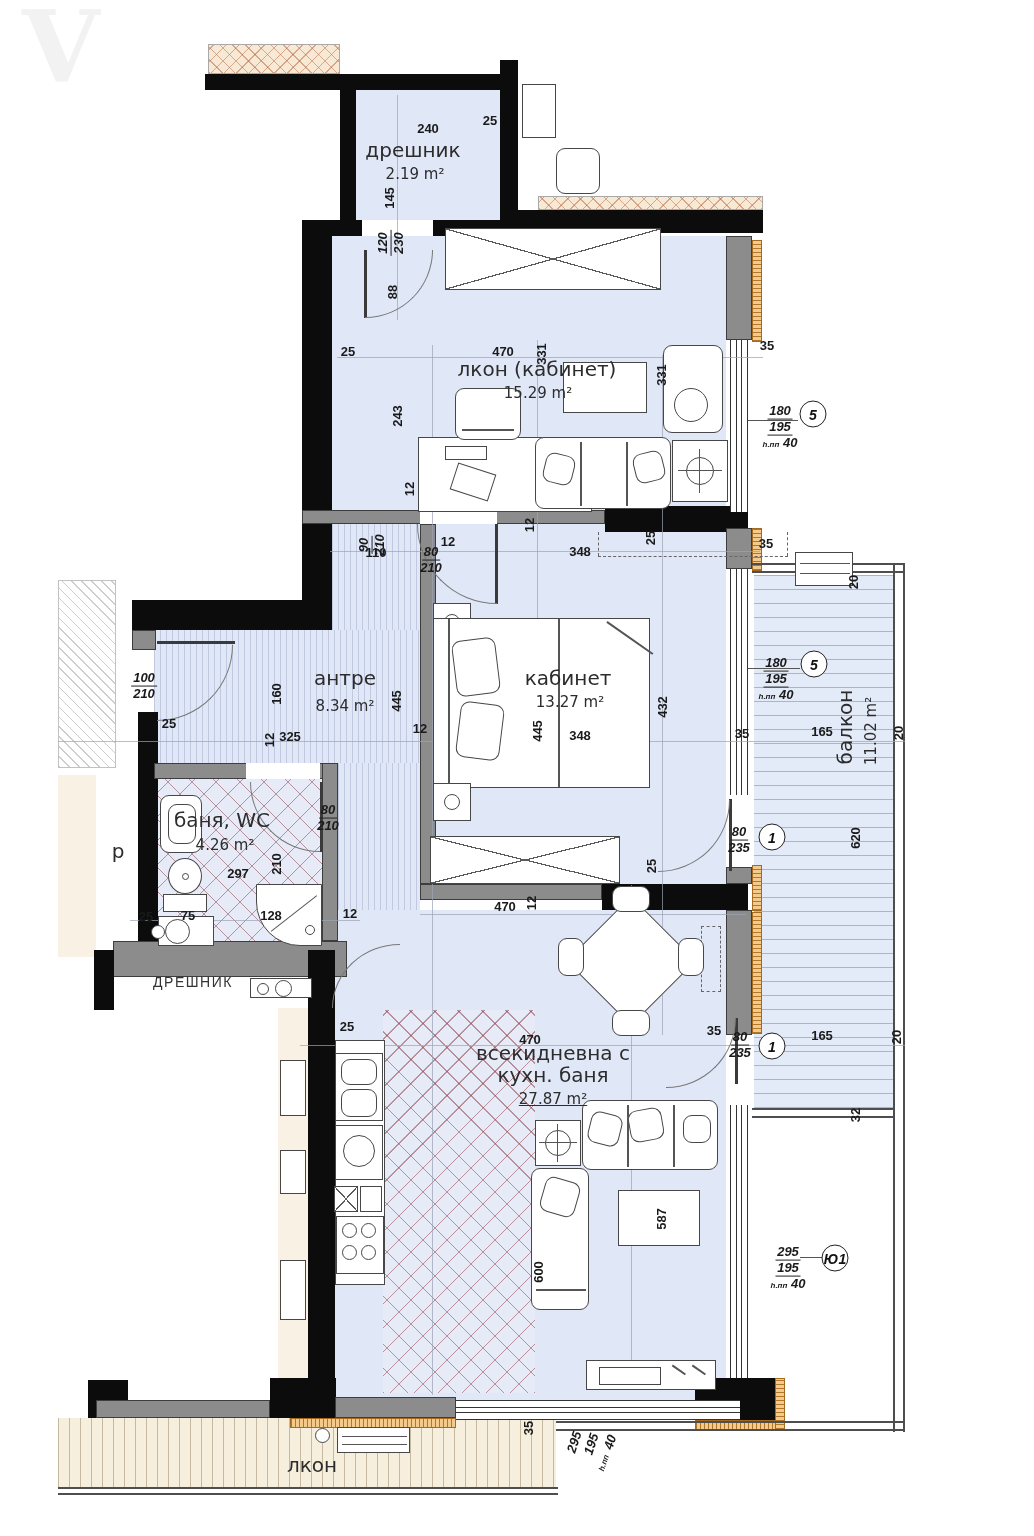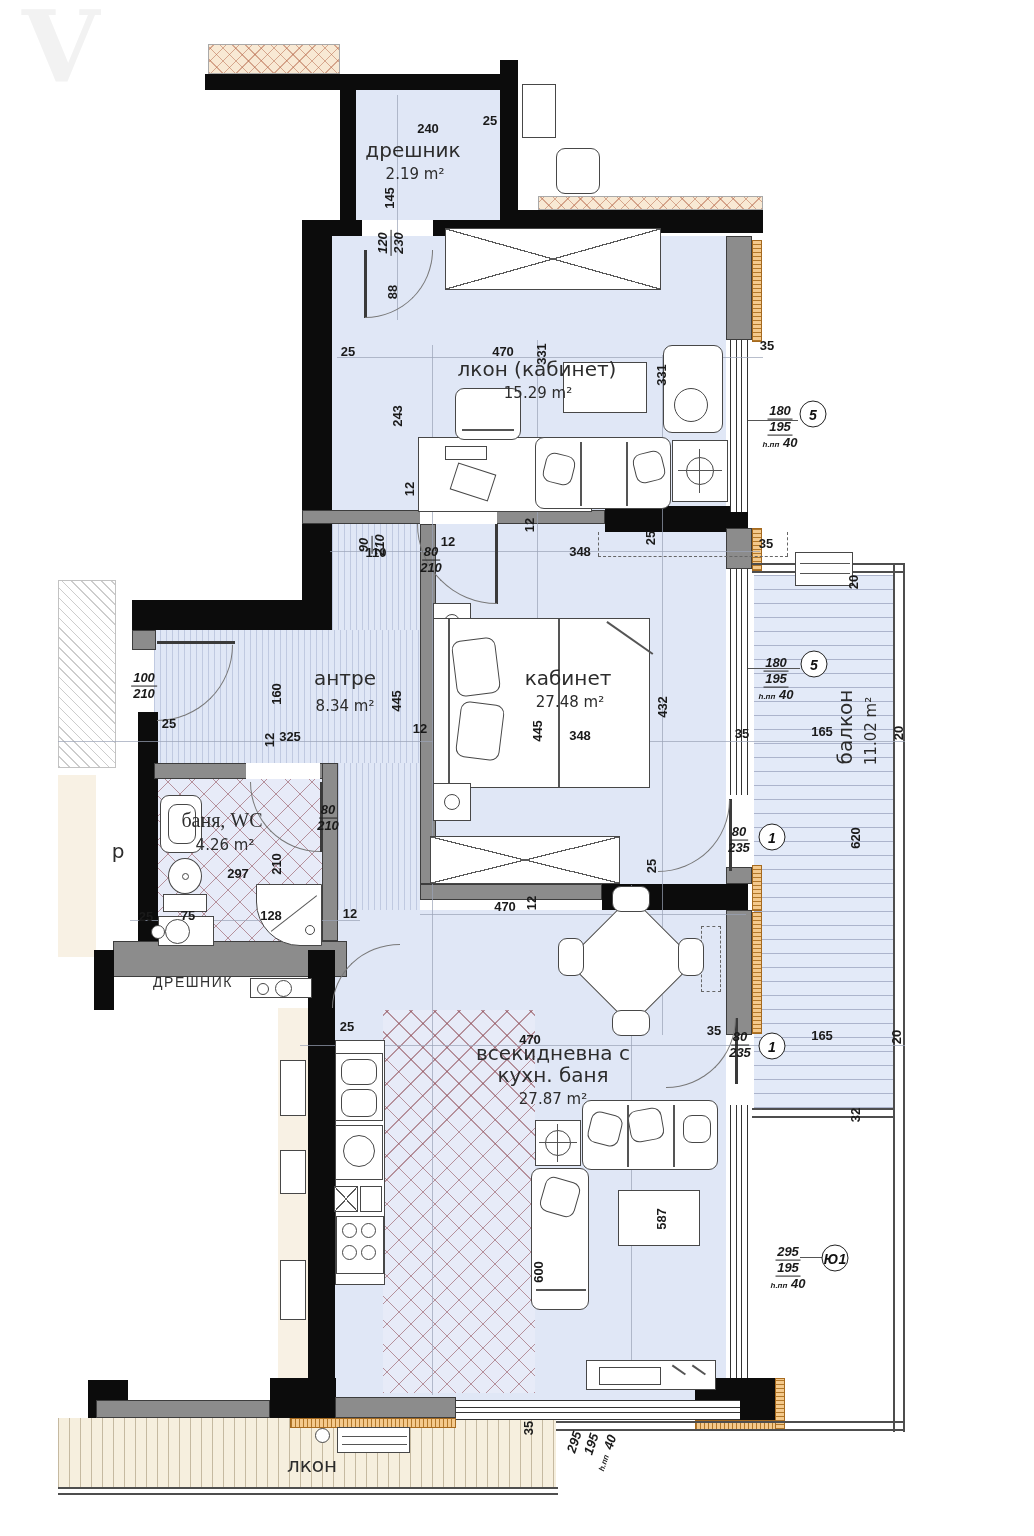--- a/index.html
+++ b/index.html
@@ -309,26 +309,26 @@
   </div>
   <div class="furn crc" style="left:315px;top:1428px;width:15px;height:15px;"></div>
 
   <span class="lbl name" style="left:413px;top:150px;">дрешник</span>
   <span class="lbl area" style="left:415px;top:174px;">2.19 m²</span>
   <span class="lbl name" style="left:537px;top:369px;">лкон (кабинет)</span>
   <span class="lbl area" style="left:538px;top:393px;">15.29 m²</span>
   <span class="lbl name" style="left:345px;top:678px;text-align:center;">антре</span>
   <span class="lbl area" style="left:345px;top:706px;">8.34 m²</span>
   <span class="lbl name" style="left:568px;top:678px;">кабинет</span>
-  <span class="lbl area" style="left:570px;top:702px;">27.48 m²</span>
-  <span class="lbl name" style="left:222px;top:820px;font-family:Liberation Serif, serif;">баня, WC</span>
+  <span class="lbl area" style="left:570px;top:702px;">13.27 m²</span>
+  <span class="lbl name" style="left:222px;top:820px;">баня, WC</span>
   <span class="lbl area" style="left:225px;top:845px;">4.26 m²</span>
   <span class="lbl name" style="left:553px;top:1053px;">всекидневна с</span>
   <span class="lbl name" style="left:553px;top:1075px;">кухн. баня</span>
-  <span class="lbl area" style="left:553px;top:1099px;">27.87 m²</span>
+  <span class="lbl area" style="left:553px;top:1099px;text-decoration:underline;">27.87 m²</span>
   <span class="lbl name rot" style="left:845px;top:727px;">балкон</span>
   <span class="lbl area rot" style="left:871px;top:731px;">11.02 m²</span>
   <span class="lbl name" style="left:312px;top:1465px;">лкон</span>
   <span class="lbl cap" style="left:193px;top:982px;">ДРЕШНИК</span>
   <span class="lbl name" style="left:118px;top:851px;">р</span>
 
   <span class="lbl" style="left:428px;top:128px;">240</span>
   <span class="lbl" style="left:490px;top:120px;">25</span>
   <span class="lbl rot" style="left:389px;top:198px;">145</span>
   <div class="stack rot" style="left:391px;top:243px;">

